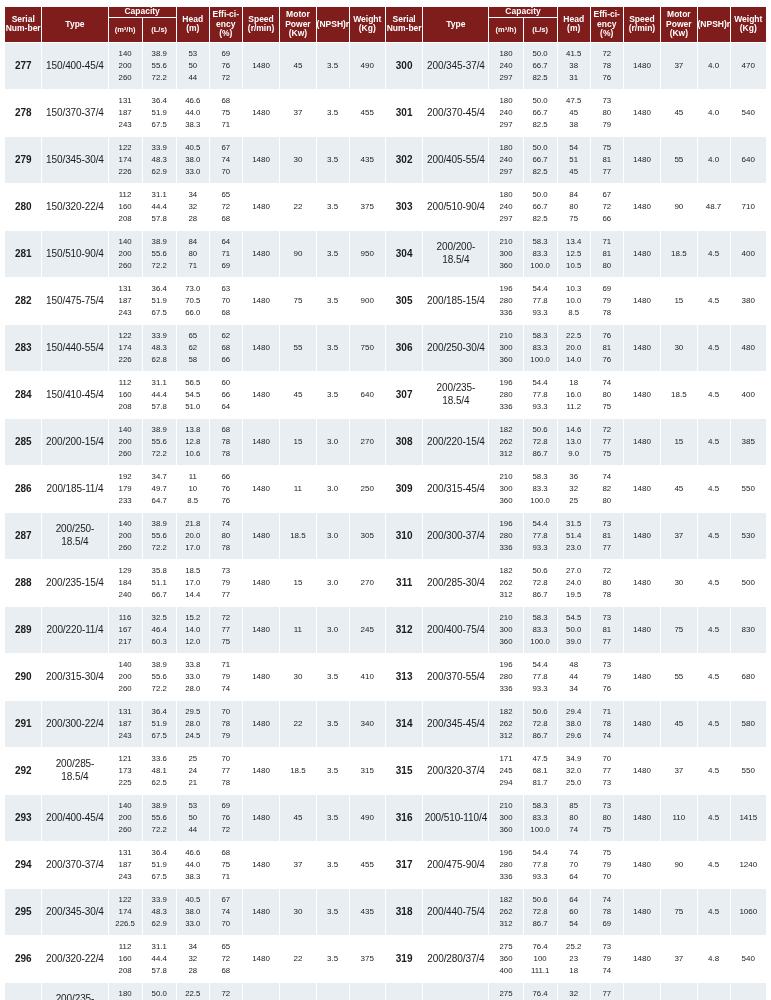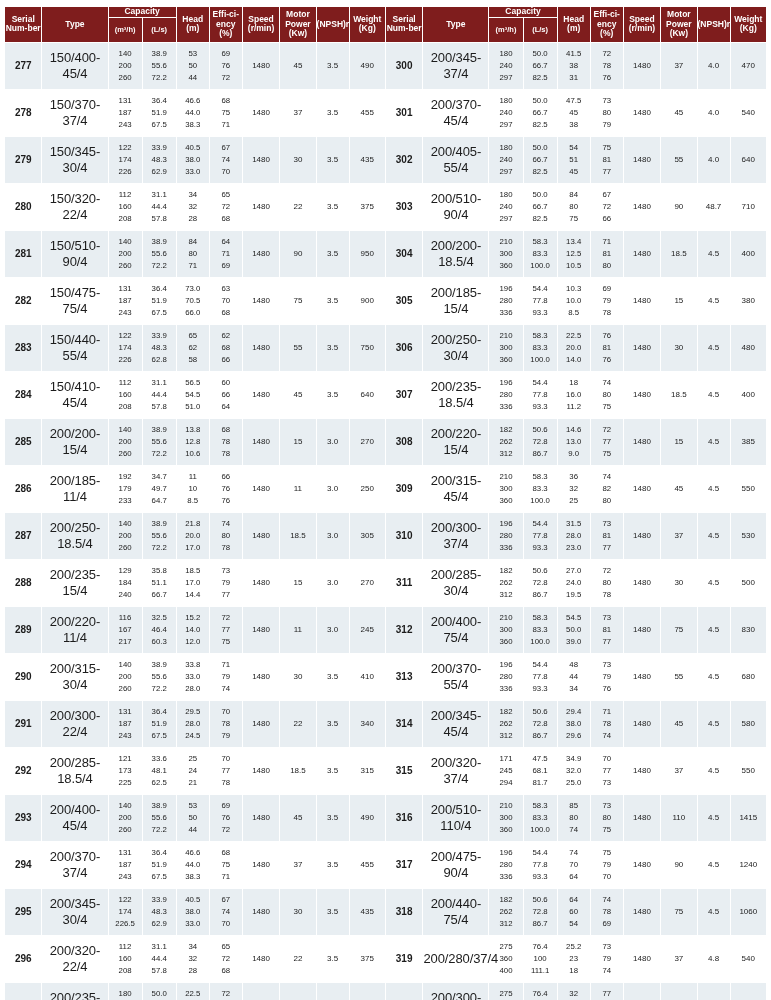--- a/index.html
+++ b/index.html
@@ -56,21 +56,21 @@
     color: #1c1c1c;
   }
   tbody tr.alt td {
     background: #ffffff;
   }
   td.serial {
     font-weight: bold;
     font-size: 10px;
   }
   td.type {
-    font-size: 13px;
+    font-size: 10px;
     letter-spacing: -0.1px;
   }
   td.multi {
     font-size: 7.8px;
     line-height: 1.5;
     white-space: pre-line;
   }
   td.num {
     font-size: 8px;
   }
@@ -544,21 +544,21 @@
           <td class="num">305</td>
           <td class="serial">310</td>
           <td class="type">200/300-37/4</td>
           <td class="multi">196
 280
 336</td>
           <td class="multi">54.4
 77.8
 93.3</td>
           <td class="multi">31.5
-28.0
+51.4
 23.0</td>
           <td class="multi">73
 81
 77</td>
           <td class="num">1480</td>
           <td class="num">37</td>
           <td class="num">4.5</td>
           <td class="num">530</td>
         </tr>
         <tr class="alt">

